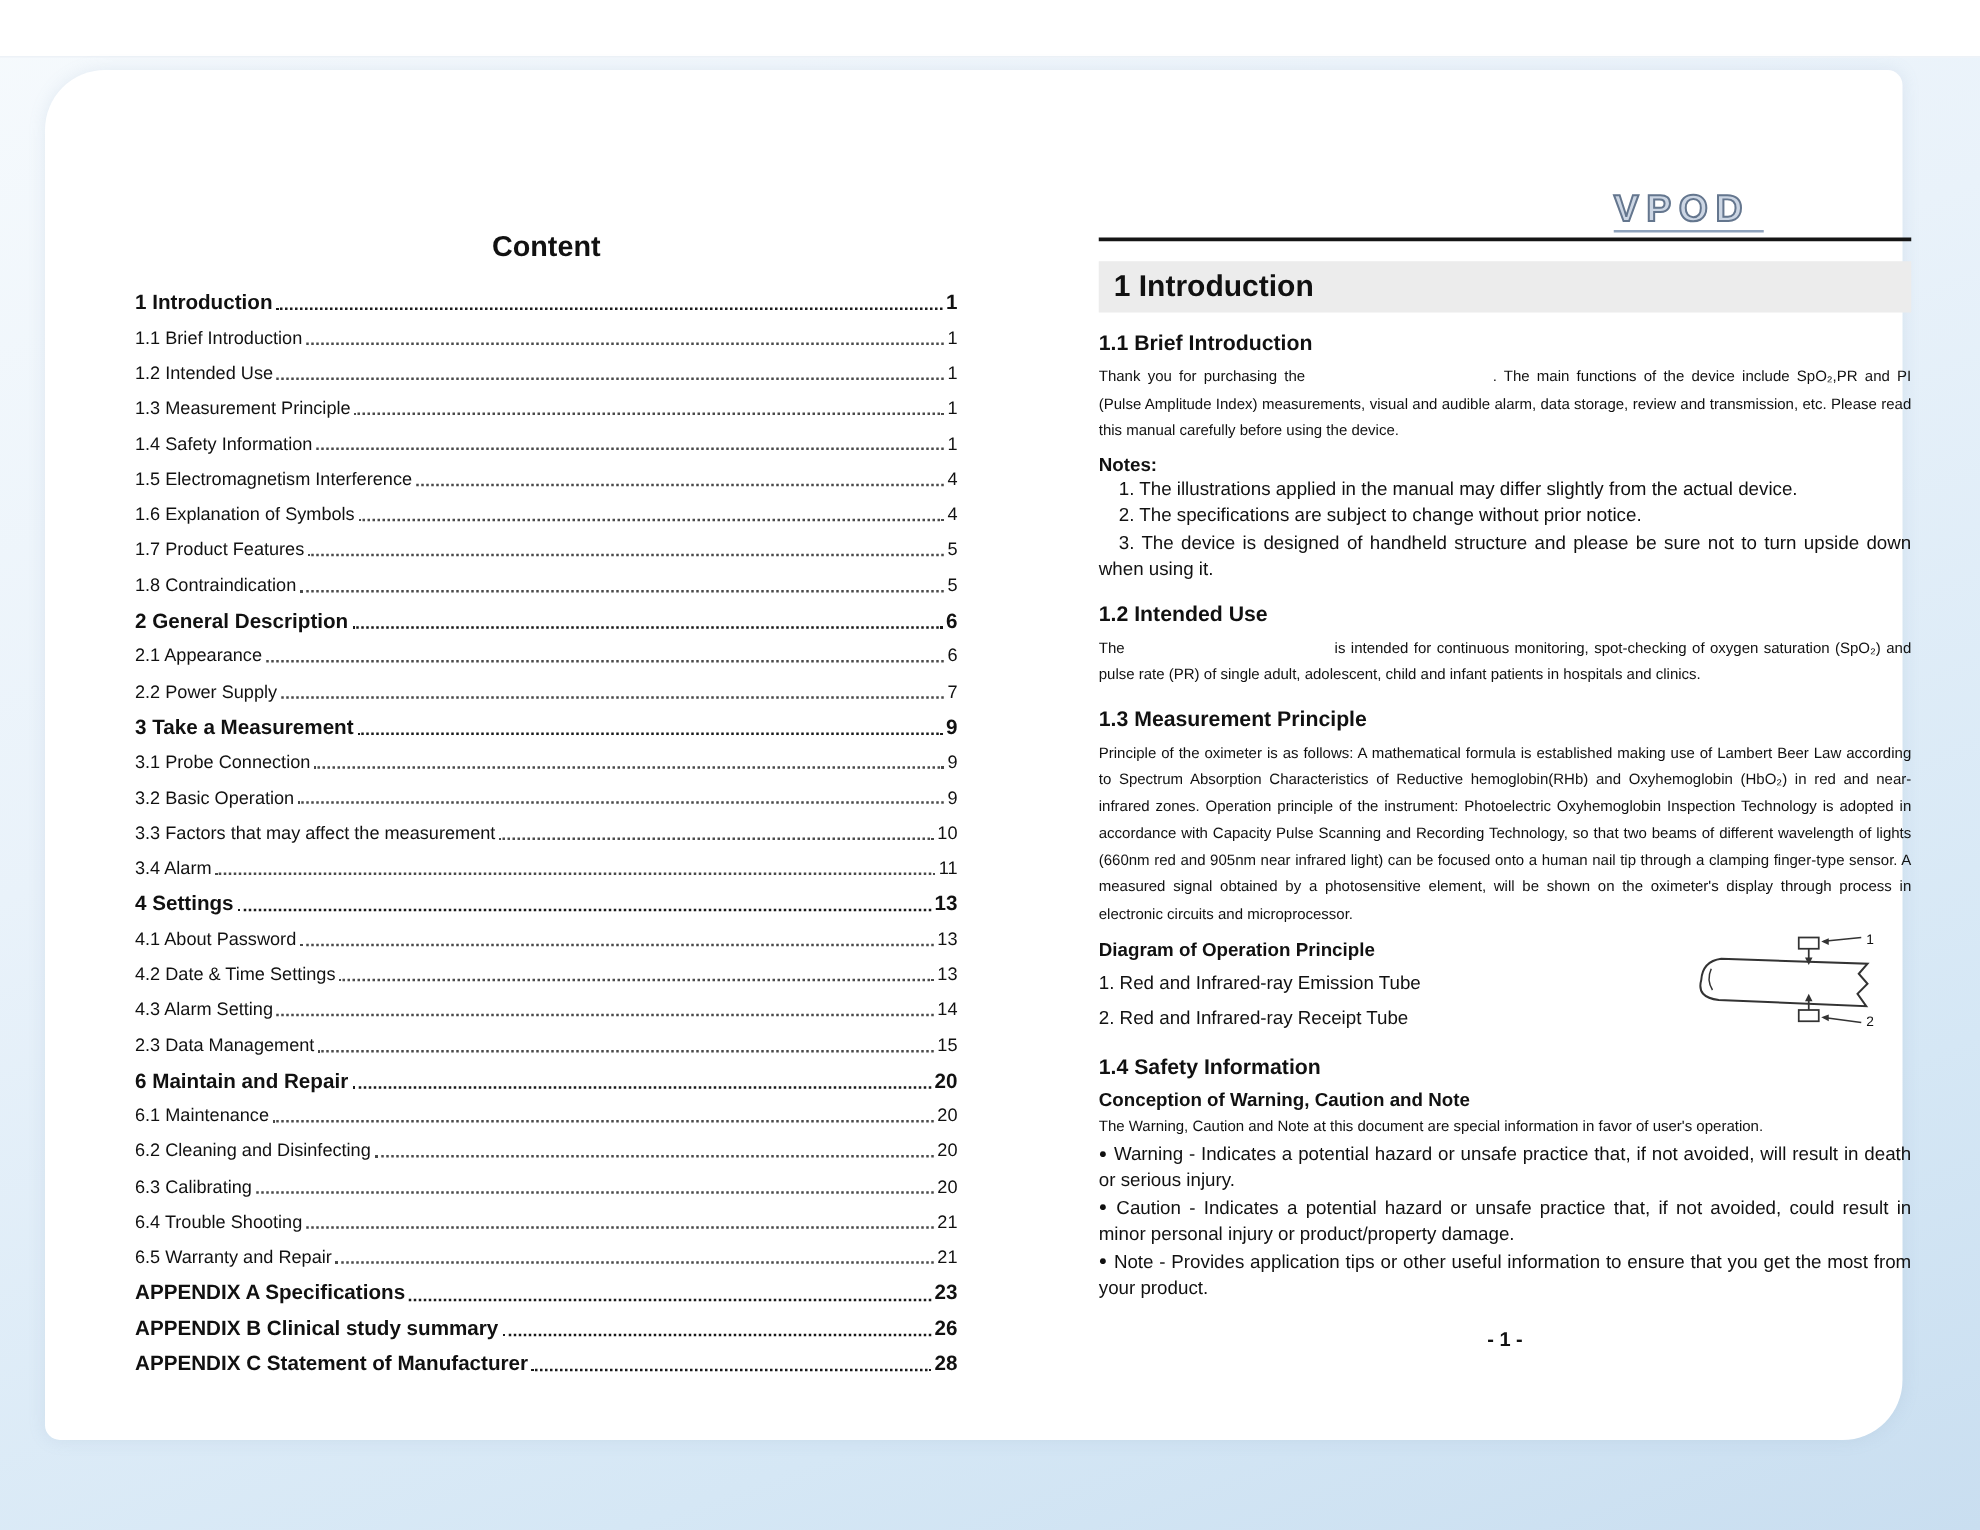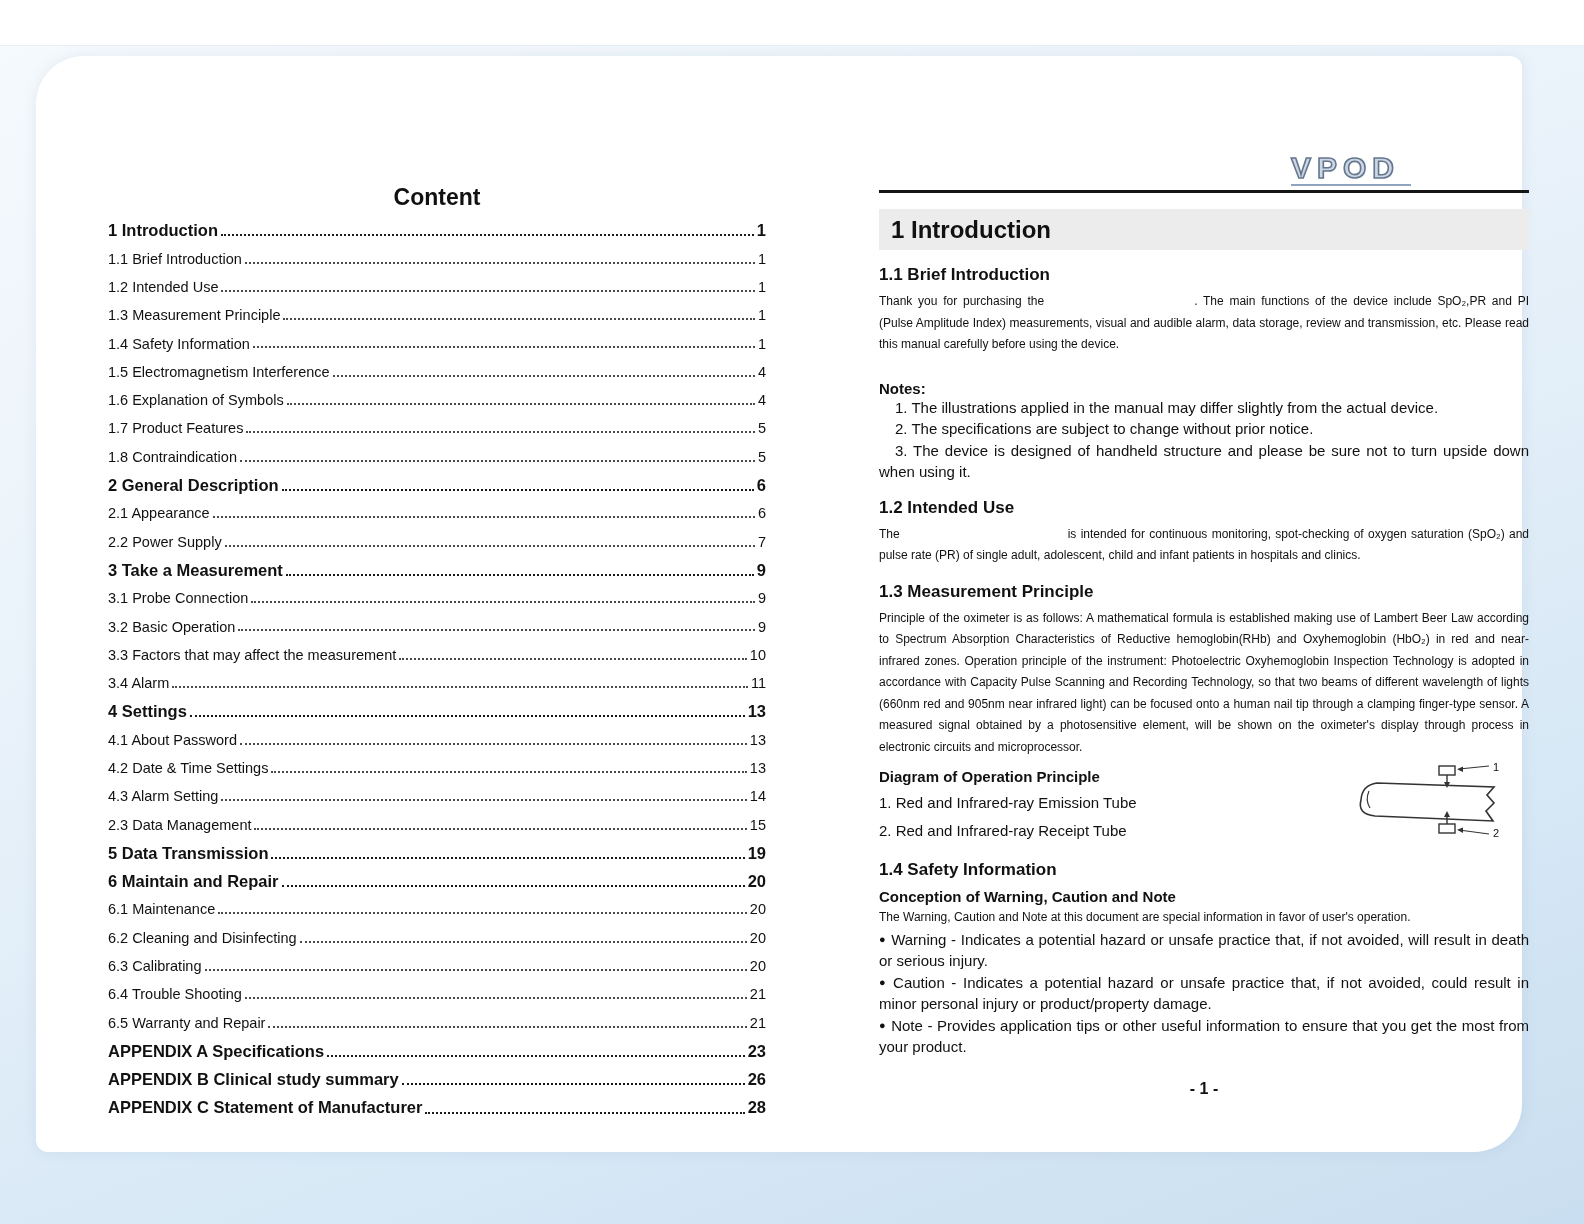--- a/index.html
+++ b/index.html
@@ -33,21 +33,21 @@
   
   .toc {
     position: absolute;
     left: 72px; top: 128px;
     width: 658px;
   }
   .toc-title {
     text-align: center;
     font-size: 23px;
     font-weight: bold;
-    margin-bottom: 0;
+    margin-bottom: 12px;
   }
   .tr {
     display: flex;
     align-items: flex-end;
     height: 28.3px;
   }
   .tr .tl { white-space: nowrap; line-height: 1.1; }
   .tr .tp { white-space: nowrap; line-height: 1.1; }
   .tr .td {
     flex: 1;
@@ -94,21 +94,21 @@
     margin: 15px 0 6px 0;
   }
   .para {
     font-size: 12px;
     line-height: 21.5px;
     text-align: justify;
   }
   .blank-gap { display: inline-block; height: 1px; }
   .gap-150 { width: 150px; }
   .gap-168 { width: 168px; }
-  .notes-label { font-size: 15px; font-weight: bold; margin-top: 24px; }
+  .notes-label { font-size: 15px; font-weight: bold; margin-top: 8px; }
   .note { font-size: 15px; line-height: 21.5px; text-indent: 16px; text-align: justify; }
   .sub-h { font-size: 15px; font-weight: bold; margin: 8px 0 2px 0; }
   .diagram-wrap { position: relative; margin-top: 10px; }
   .diagram-title { font-size: 15px; font-weight: bold; margin-bottom: 4px; }
   .diagram-item { font-size: 15px; line-height: 28px; }
   .diagram-svg {
     position: absolute;
     right: 6px; top: -10px;
     width: 172px; height: 82px;
   }
@@ -235,25 +235,20 @@
           <span class="tl">4.3 Alarm Setting</span>
           <span class="td"></span>
           <span class="tp">14</span>
         </div>
       <div class="tr l2">
           <span class="tl">2.3 Data Management</span>
           <span class="td"></span>
           <span class="tp">15</span>
         </div>
       <div class="tr l1">
-          <span class="tl">5 Data Transmission</span>
-          <span class="td"></span>
-          <span class="tp">19</span>
-        </div>
-      <div class="tr l1">
           <span class="tl">6 Maintain and Repair</span>
           <span class="td"></span>
           <span class="tp">20</span>
         </div>
       <div class="tr l2">
           <span class="tl">6.1 Maintenance</span>
           <span class="td"></span>
           <span class="tp">20</span>
         </div>
       <div class="tr l2">

